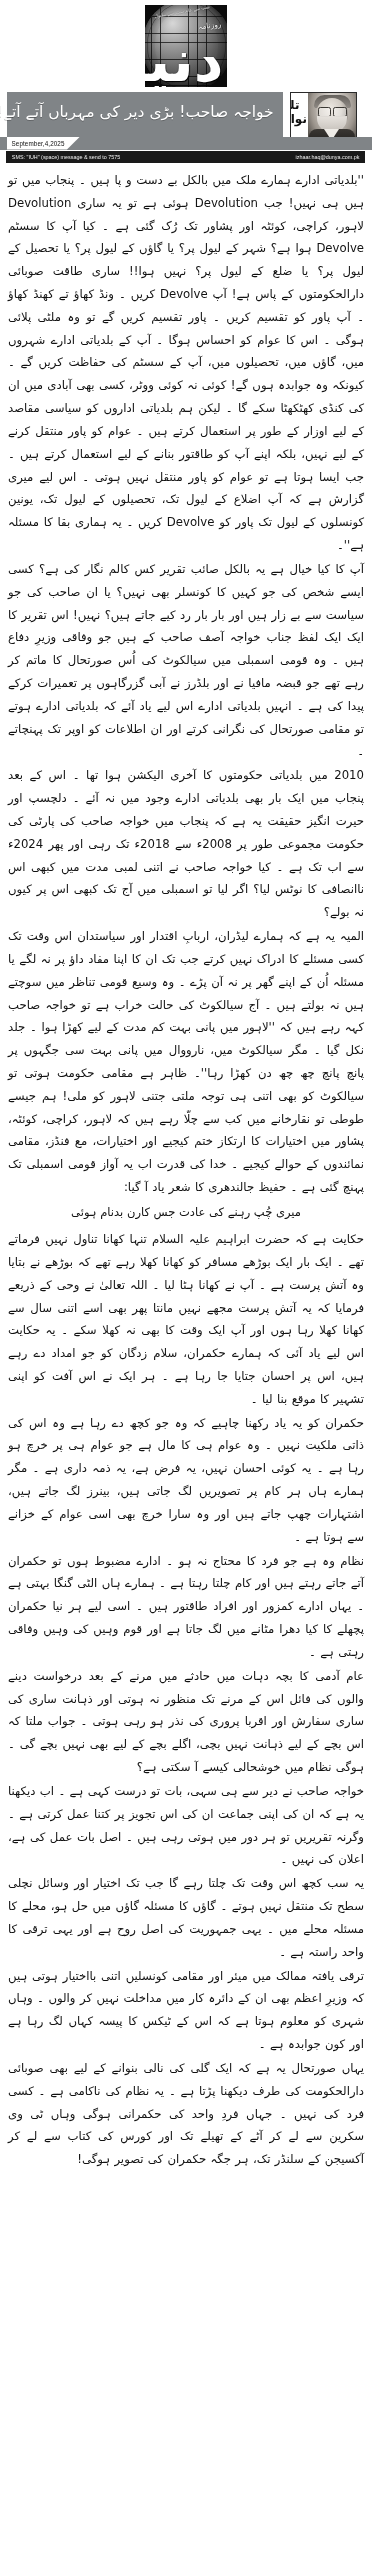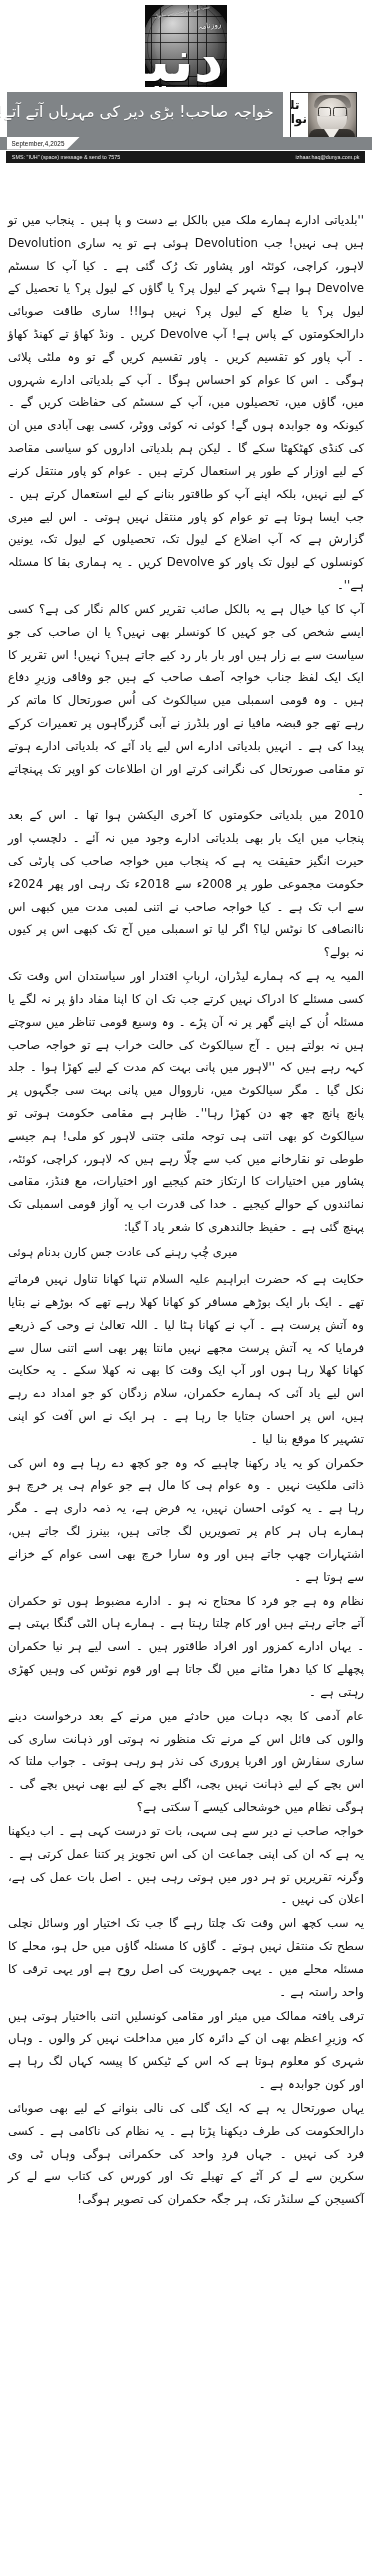--- a/index.html
+++ b/index.html
@@ -239,39 +239,38 @@
     color:#f2f2f2;
     font-size:5.4px;
     font-family:"Liberation Sans", sans-serif;
     white-space:nowrap;
   }
 
   
   .article{
     padding:5.7px 8px 0 8px;
     direction:rtl;
-    margin-top:40px;
   }
   .para{
     font-family:"DejaVu Sans", sans-serif;
     font-size:11.7px;
     line-height:1.95;
     color:#121212;
     text-align:justify;
     text-justify:inter-word;
     margin:0 0 1.1px 0;
     word-spacing:0.6px;
   }
   .verse-intro{ margin-bottom:2.3px; }
   .verse{
     font-family:"DejaVu Sans", sans-serif;
     font-size:11.5px;
     line-height:2.05;
     color:#121212;
-    text-align:left;
+    text-align:center;
     margin:2.3px 0 3.4px 0;
   }
   .verse-line{display:block;}
 </style>
 </head>
 <body>
 
 <div class="page">
 
   <div class="masthead">
@@ -320,21 +319,21 @@
     <p class="para">آپ کا کیا خیال ہے یہ بالکل صائب تقریر کس کالم نگار کی ہے؟ کسی ایسے شخص کی جو کہیں کا کونسلر بھی نہیں؟ یا ان صاحب کی جو سیاست سے بے زار ہیں اور بار بار رد کیے جاتے ہیں؟ نہیں! اس تقریر کا ایک ایک لفظ جناب خواجہ آصف صاحب کے ہیں جو وفاقی وزیرِ دفاع ہیں ۔ وہ قومی اسمبلی میں سیالکوٹ کی اُس صورتحال کا ماتم کر رہے تھے جو قبضہ مافیا نے اور بلڈرز نے آبی گزرگاہوں پر تعمیرات کرکے پیدا کی ہے ۔ انہیں بلدیاتی ادارے اس لیے یاد آئے کہ بلدیاتی ادارے ہوتے تو مقامی صورتحال کی نگرانی کرتے اور ان اطلاعات کو اوپر تک پہنچاتے ۔</p>
     <p class="para">2010 میں بلدیاتی حکومتوں کا آخری الیکشن ہوا تھا ۔ اس کے بعد پنجاب میں ایک بار بھی بلدیاتی ادارے وجود میں نہ آئے ۔ دلچسپ اور حیرت انگیز حقیقت یہ ہے کہ پنجاب میں خواجہ صاحب کی پارٹی کی حکومت مجموعی طور پر 2008ء سے 2018ء تک رہی اور پھر 2024ء سے اب تک ہے ۔ کیا خواجہ صاحب نے اتنی لمبی مدت میں کبھی اس ناانصافی کا نوٹس لیا؟ اگر لیا تو اسمبلی میں آج تک کبھی اس پر کیوں نہ بولے؟</p>
     <p class="para verse-intro">المیہ یہ ہے کہ ہمارے لیڈران، اربابِ اقتدار اور سیاستدان اس وقت تک کسی مسئلے کا ادراک نہیں کرتے جب تک ان کا اپنا مفاد داؤ پر نہ لگے یا مسئلہ اُن کے اپنے گھر پر نہ آن پڑے ۔ وہ وسیع قومی تناظر میں سوچتے ہیں نہ بولتے ہیں ۔ آج سیالکوٹ کی حالت خراب ہے تو خواجہ صاحب کہہ رہے ہیں کہ ''لاہور میں پانی بہت کم مدت کے لیے کھڑا ہوا ۔ جلد نکل گیا ۔ مگر سیالکوٹ میں، نارووال میں پانی بہت سی جگہوں پر پانچ پانچ چھ چھ دن کھڑا رہا''۔ ظاہر ہے مقامی حکومت ہوتی تو سیالکوٹ کو بھی اتنی ہی توجہ ملتی جتنی لاہور کو ملی! ہم جیسے طوطی تو نقارخانے میں کب سے چلّا رہے ہیں کہ لاہور، کراچی، کوئٹہ، پشاور میں اختیارات کا ارتکاز ختم کیجیے اور اختیارات، مع فنڈز، مقامی نمائندوں کے حوالے کیجیے ۔ خدا کی قدرت اب یہ آواز قومی اسمبلی تک پہنچ گئی ہے ۔ حفیظ جالندھری کا شعر یاد آ گیا:</p>
 
     <div class="verse">
       <span class="verse-line">میری چُپ رہنے کی عادت جس کارن بدنام ہوئی</span>
     </div>
 
     <p class="para">حکایت ہے کہ حضرت ابراہیم علیہ السلام تنہا کھانا تناول نہیں فرماتے تھے ۔ ایک بار ایک بوڑھے مسافر کو کھانا کھلا رہے تھے کہ بوڑھے نے بتایا وہ آتش پرست ہے ۔ آپ نے کھانا ہٹا لیا ۔ اللہ تعالیٰ نے وحی کے ذریعے فرمایا کہ یہ آتش پرست مجھے نہیں مانتا پھر بھی اسے اتنی سال سے کھانا کھلا رہا ہوں اور آپ ایک وقت کا بھی نہ کھلا سکے ۔ یہ حکایت اس لیے یاد آئی کہ ہمارے حکمران، سلام زدگان کو جو امداد دے رہے ہیں، اس پر احسان جتایا جا رہا ہے ۔ ہر ایک نے اس آفت کو اپنی تشہیر کا موقع بنا لیا ۔</p>
     <p class="para">حکمران کو یہ یاد رکھنا چاہیے کہ وہ جو کچھ دے رہا ہے وہ اس کی ذاتی ملکیت نہیں ۔ وہ عوام ہی کا مال ہے جو عوام ہی پر خرچ ہو رہا ہے ۔ یہ کوئی احسان نہیں، یہ فرض ہے، یہ ذمہ داری ہے ۔ مگر ہمارے ہاں ہر کام پر تصویریں لگ جاتی ہیں، بینرز لگ جاتے ہیں، اشتہارات چھپ جاتے ہیں اور وہ سارا خرچ بھی اسی عوام کے خزانے سے ہوتا ہے ۔</p>
-    <p class="para">نظام وہ ہے جو فرد کا محتاج نہ ہو ۔ ادارے مضبوط ہوں تو حکمران آتے جاتے رہتے ہیں اور کام چلتا رہتا ہے ۔ ہمارے ہاں الٹی گنگا بہتی ہے ۔ یہاں ادارے کمزور اور افراد طاقتور ہیں ۔ اسی لیے ہر نیا حکمران پچھلے کا کیا دھرا مٹانے میں لگ جاتا ہے اور قوم نوٹس کی وہیں کھڑی رہتی ہے ۔</p>
+    <p class="para">نظام وہ ہے جو فرد کا محتاج نہ ہو ۔ ادارے مضبوط ہوں تو حکمران آتے جاتے رہتے ہیں اور کام چلتا رہتا ہے ۔ ہمارے ہاں الٹی گنگا بہتی ہے ۔ یہاں ادارے کمزور اور افراد طاقتور ہیں ۔ اسی لیے ہر نیا حکمران پچھلے کا کیا دھرا مٹانے میں لگ جاتا ہے اور قوم وہیں کی وہیں وفاقی رہتی ہے ۔</p>
     <p class="para">عام آدمی کا بچہ دہات میں حادثے میں مرنے کے بعد درخواست دینے والوں کی فائل اس کے مرنے تک منظور نہ ہوتی اور ذہانت ساری کی ساری سفارش اور اقربا پروری کی نذر ہو رہی ہوتی ۔ جواب ملتا کہ اس بچے کے لیے ذہانت نہیں بچی، اگلے بچے کے لیے بھی نہیں بچے گی ۔ ہوگی نظام میں خوشحالی کیسے آ سکتی ہے؟</p>
     <p class="para">خواجہ صاحب نے دیر سے ہی سہی، بات تو درست کہی ہے ۔ اب دیکھنا یہ ہے کہ ان کی اپنی جماعت ان کی اس تجویز پر کتنا عمل کرتی ہے ۔ وگرنہ تقریریں تو ہر دور میں ہوتی رہی ہیں ۔ اصل بات عمل کی ہے، اعلان کی نہیں ۔</p>
     <p class="para">یہ سب کچھ اس وقت تک چلتا رہے گا جب تک اختیار اور وسائل نچلی سطح تک منتقل نہیں ہوتے ۔ گاؤں کا مسئلہ گاؤں میں حل ہو، محلے کا مسئلہ محلے میں ۔ یہی جمہوریت کی اصل روح ہے اور یہی ترقی کا واحد راستہ ہے ۔</p>
     <p class="para">ترقی یافتہ ممالک میں میئر اور مقامی کونسلیں اتنی بااختیار ہوتی ہیں کہ وزیرِ اعظم بھی ان کے دائرہ کار میں مداخلت نہیں کر والوں ۔ وہاں شہری کو معلوم ہوتا ہے کہ اس کے ٹیکس کا پیسہ کہاں لگ رہا ہے اور کون جوابدہ ہے ۔</p>
     <p class="para">یہاں صورتحال یہ ہے کہ ایک گلی کی نالی بنوانے کے لیے بھی صوبائی دارالحکومت کی طرف دیکھنا پڑتا ہے ۔ یہ نظام کی ناکامی ہے ۔ کسی فرد کی نہیں ۔ جہاں فردِ واحد کی حکمرانی ہوگی وہاں ٹی وی سکرین سے لے کر آٹے کے تھیلے تک اور کورس کی کتاب سے لے کر آکسیجن کے سلنڈر تک، ہر جگہ حکمران کی تصویر ہوگی!</p>
   </div>
 
 </div>
 
 

